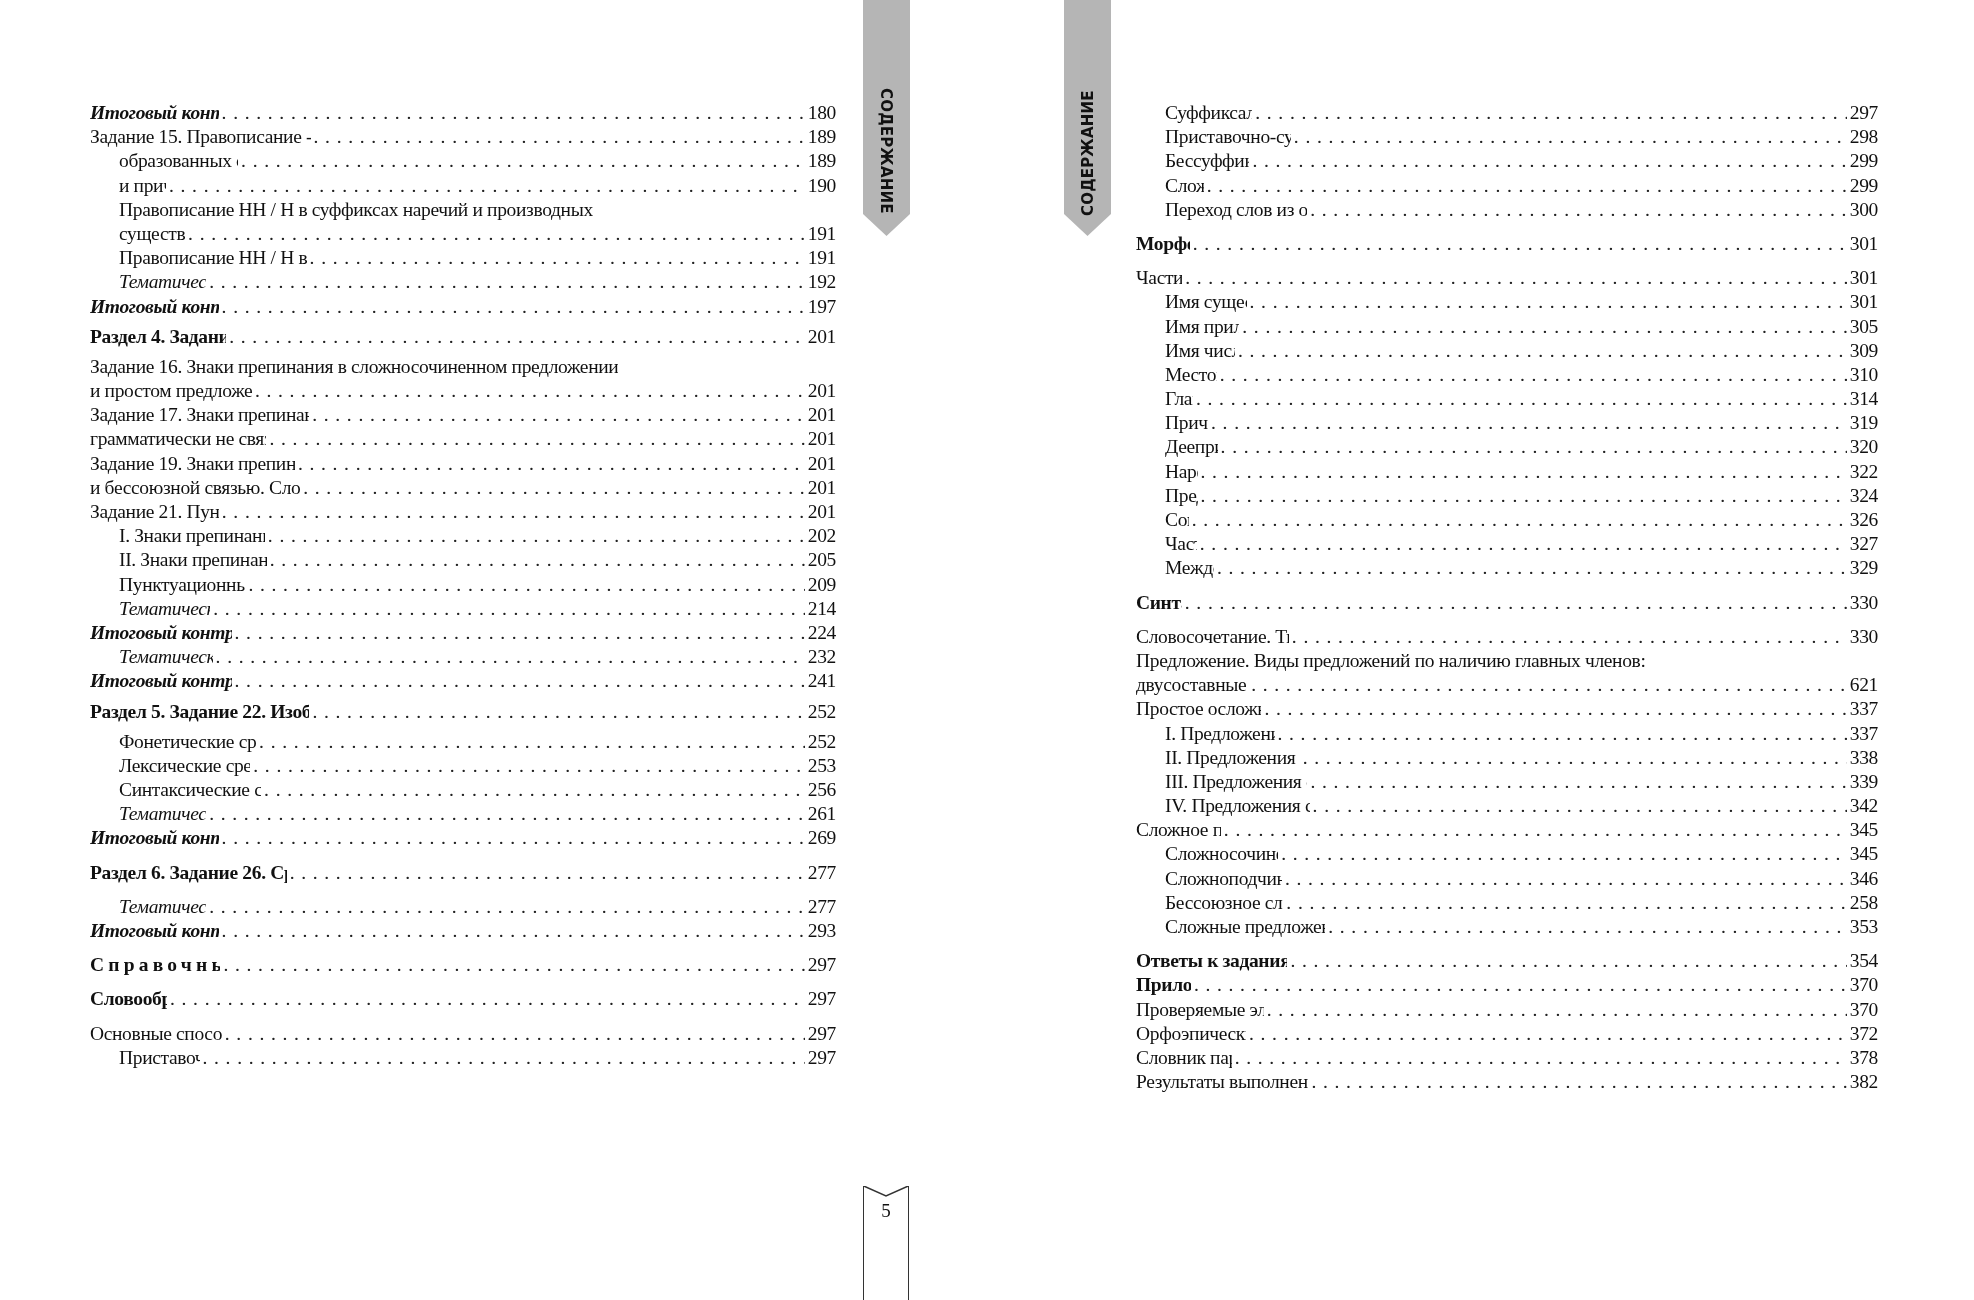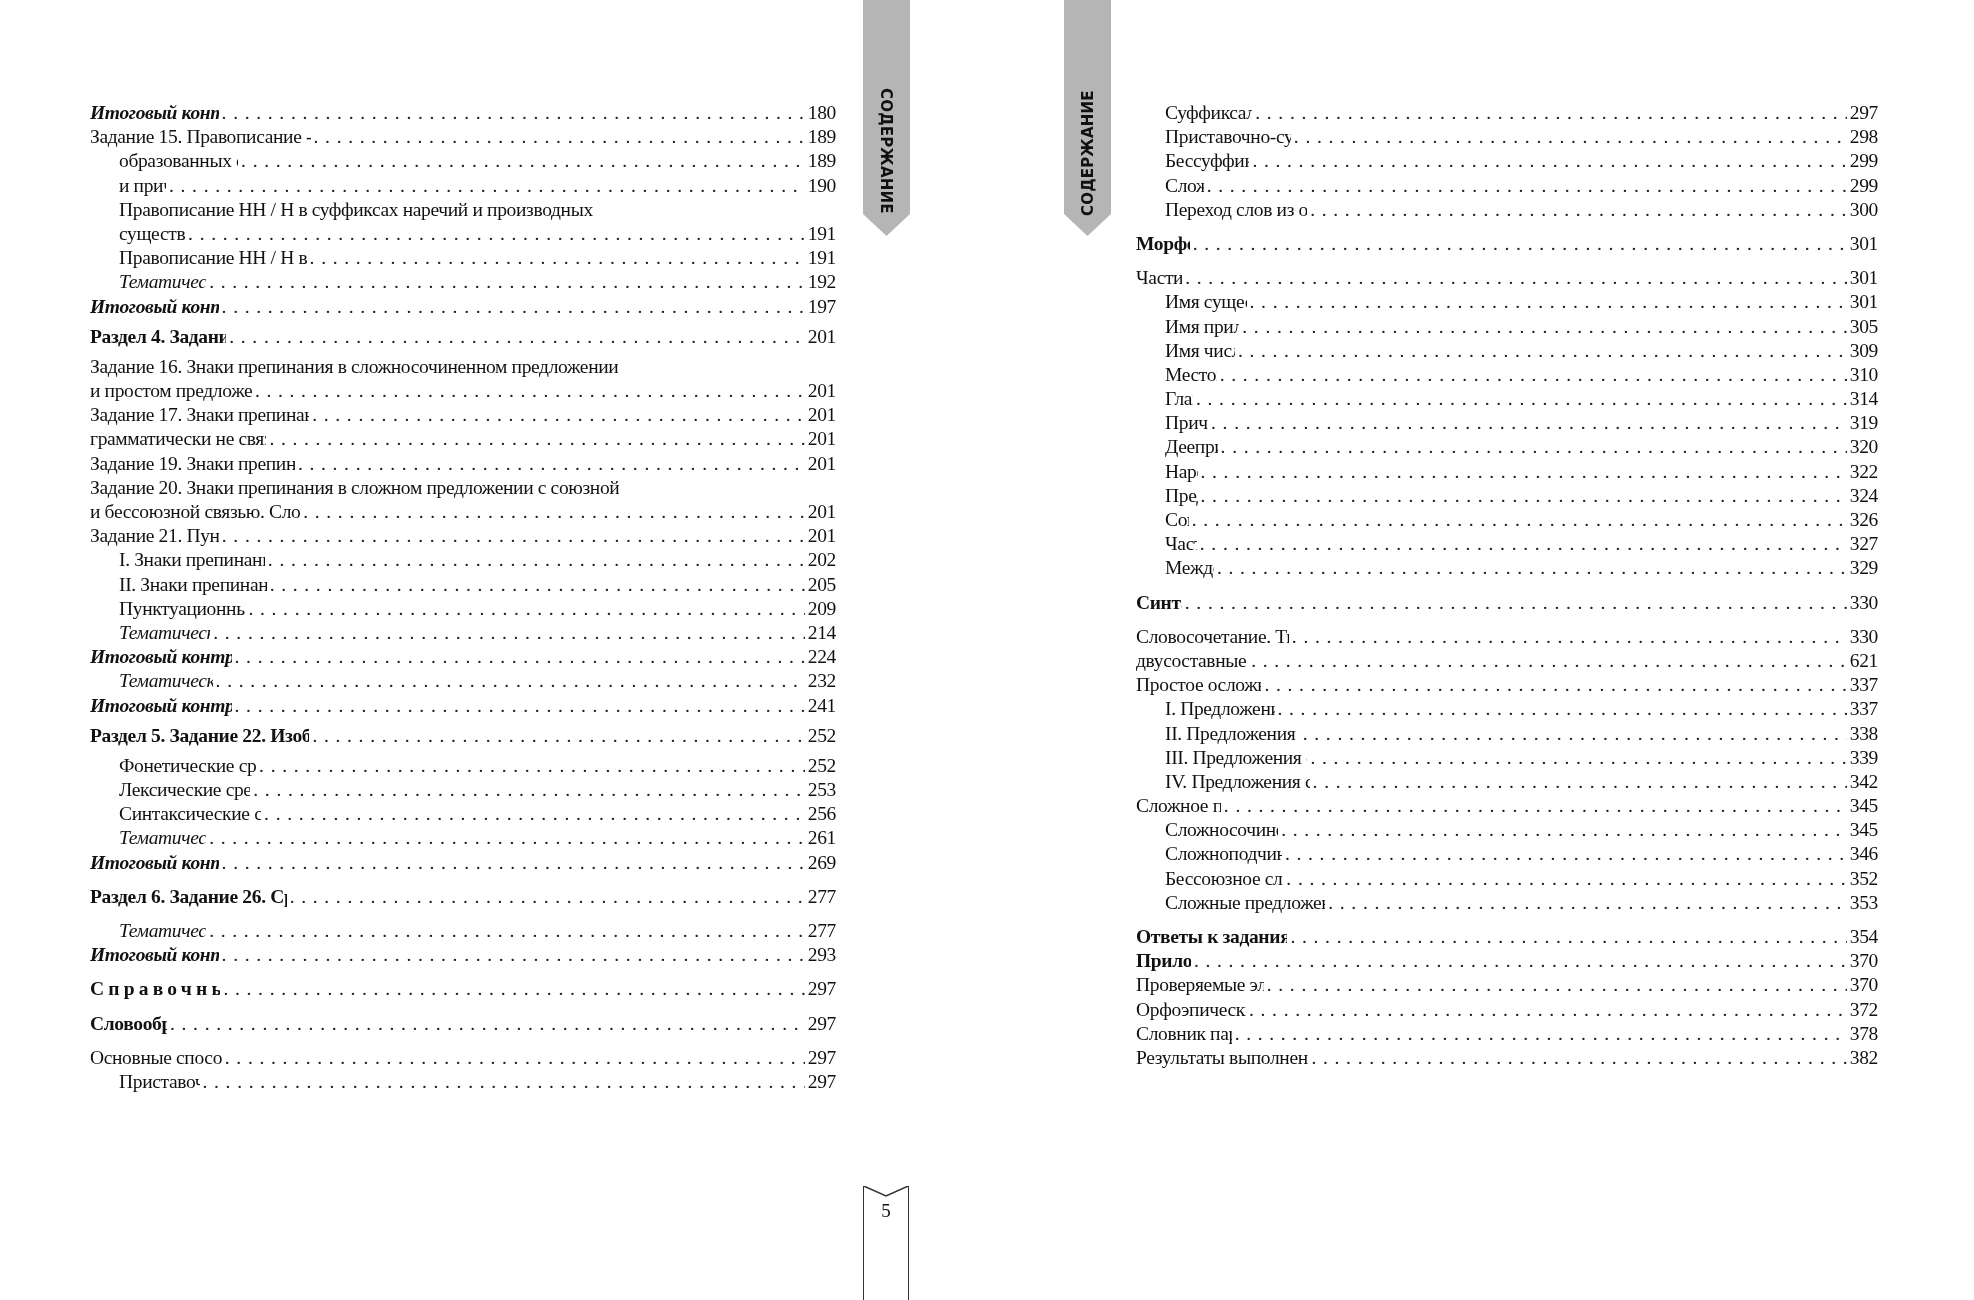--- a/index.html
+++ b/index.html
@@ -131,23 +131,20 @@
       <span class="txt">грамматически не связанными с членами предложения</span>
       <span class="dots"></span>
       <span class="pg">201</span>
     </div>
     <div class="entry normal">
       <span class="txt">Задание 19. Знаки препинания в сложноподчиненном предложении</span>
       <span class="dots"></span>
       <span class="pg">201</span>
     </div>
     <div class="entry normal">
-      <span class="txt">Задание 20. Знаки препинания в сложном предложении с союзной</span>
-    </div>
-    <div class="entry normal">
       <span class="txt">и бессоюзной связью. Сложное предложение с разными видами связи</span>
       <span class="dots"></span>
       <span class="pg">201</span>
     </div>
     <div class="entry normal">
       <span class="txt">Задание 21. Пунктуационный анализ</span>
       <span class="dots"></span>
       <span class="pg">201</span>
     </div>
     <div class="entry lvl1 normal">
@@ -351,20 +348,23 @@
       <span class="txt">Синтаксис</span>
       <span class="dots"></span>
       <span class="pg">330</span>
     </div>
     <div class="entry normal g2">
       <span class="txt">Словосочетание. Типы подчинительной связи</span>
       <span class="dots"></span>
       <span class="pg">330</span>
     </div>
     <div class="entry normal">
+      <span class="txt">Предложение. Виды предложений по наличию главных членов:</span>
+    </div>
+    <div class="entry normal">
       <span class="txt">двусоставные и односоставные</span>
       <span class="dots"></span>
       <span class="pg">621</span>
     </div>
     <div class="entry normal">
       <span class="txt">Простое осложненное предложение</span>
       <span class="dots"></span>
       <span class="pg">337</span>
     </div>
     <div class="entry lvl1 normal">
@@ -398,21 +398,21 @@
       <span class="pg">345</span>
     </div>
     <div class="entry lvl1 normal">
       <span class="txt">Сложноподчиненное предложение</span>
       <span class="dots"></span>
       <span class="pg">346</span>
     </div>
     <div class="entry lvl1 normal">
       <span class="txt">Бессоюзное сложное предложение.</span>
       <span class="dots"></span>
-      <span class="pg">352</span>
+      <span class="pg">258</span>
     </div>
     <div class="entry lvl1 normal">
       <span class="txt">Сложные предложения с различными видами связи</span>
       <span class="dots"></span>
       <span class="pg">353</span>
     </div>
     <div class="entry bold g2">
       <span class="txt">Ответы к заданиям из итогового контроля</span>
       <span class="dots"></span>
       <span class="pg">354</span>

